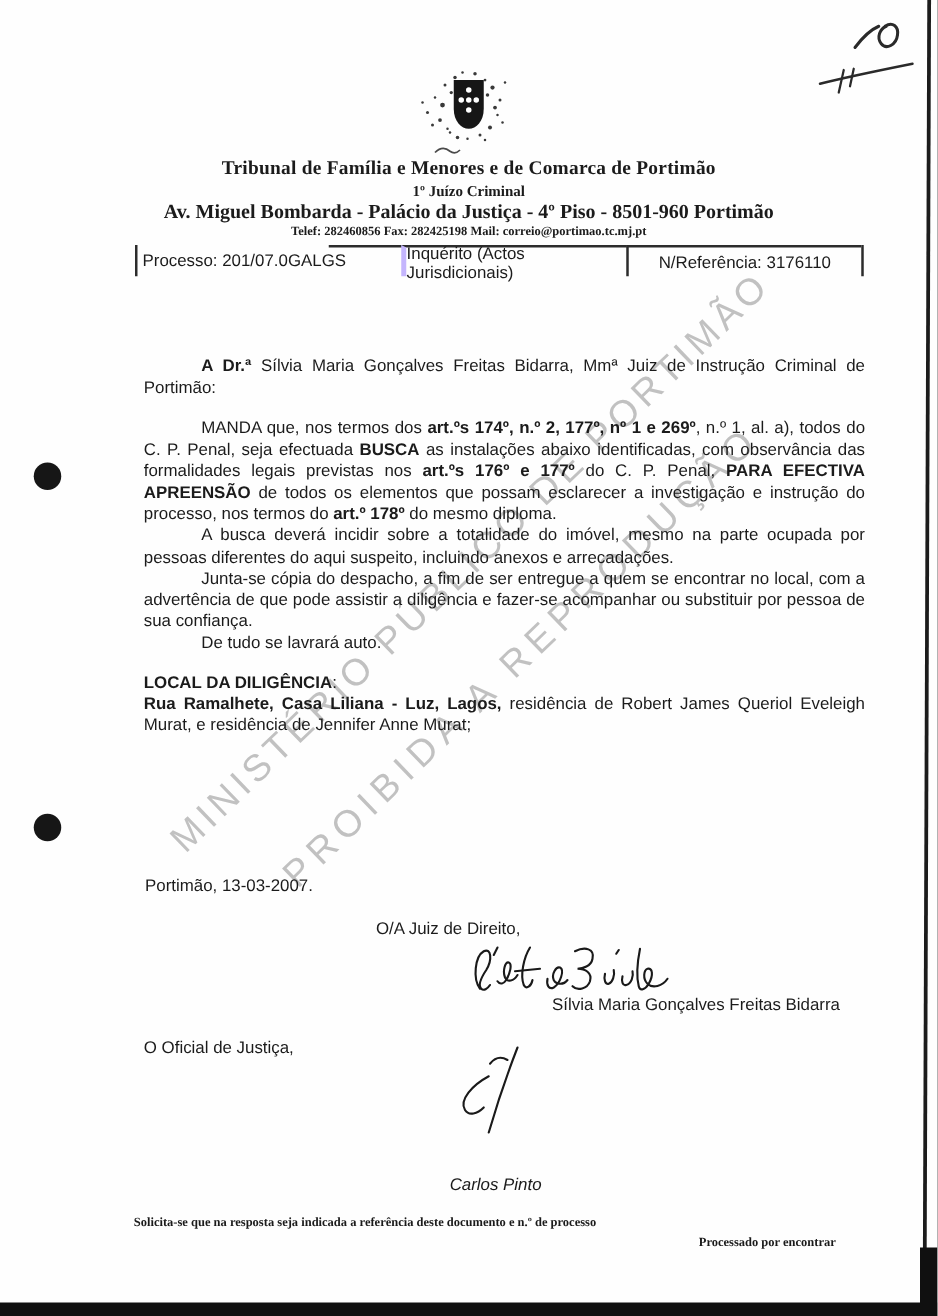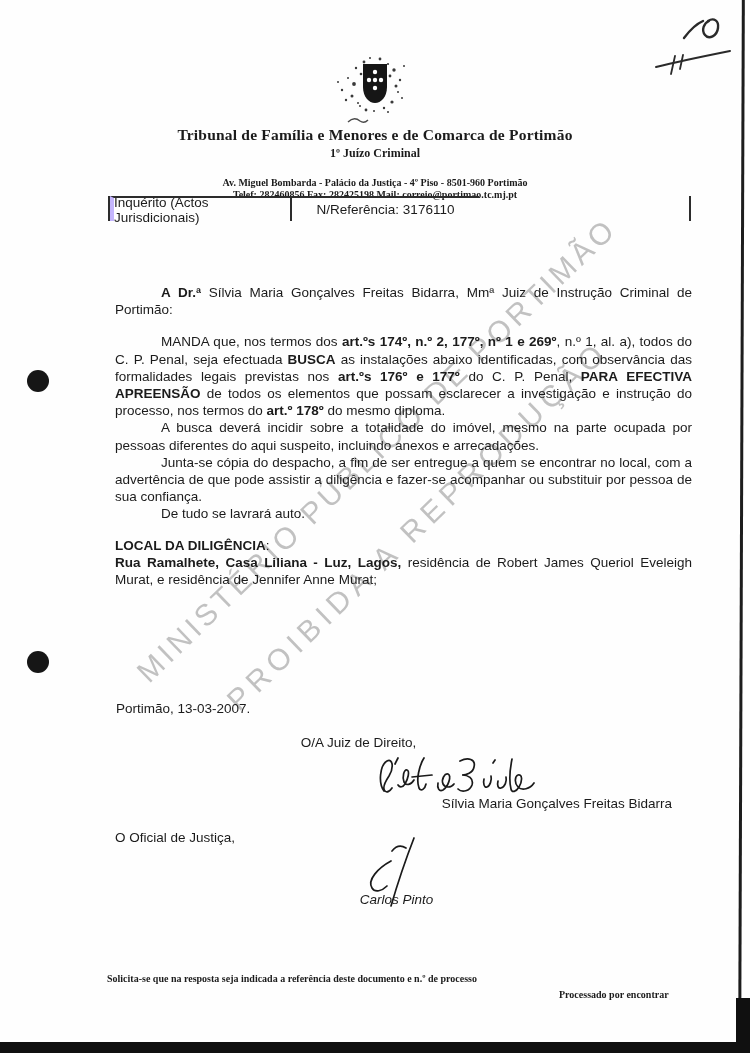--- a/index.html
+++ b/index.html
@@ -18,21 +18,21 @@
   }
   .wm1 { left:142px; top:660px; }
   .wm2 { left:232px; top:688px; letter-spacing:6px; }
   .z { position:relative; z-index:1; }
   
   .crest { position:absolute; left:330px; top:56px; }
   .hdr { position:absolute; left:0; top:126px; width:750px; text-align:center;
          font-family:"Liberation Serif", serif; font-weight:bold; }
   .hdr .court   { font-size:15.5px; letter-spacing:.2px; }
   .hdr .section { font-size:12px; margin-top:2px; }
-  .hdr .addr    { font-size:10px; margin-top:16px; }
+  .hdr .addr    { font-size:16px; margin-top:0; }
   .hdr .tel     { font-size:10px; margin-top:1px; }
   
   .ref-row {
     position:absolute; left:108px; top:196px; width:583px; height:25px;
     display:flex; align-items:stretch; font-size:13.5px;
     border-left:2px solid #2c2c2c; border-right:2px solid #2c2c2c;
   }
   .ref-cell { display:flex; align-items:center; }
   .ref-c1 { width:212px; padding-left:4px;
             background:linear-gradient(#2c2c2c,#2c2c2c) no-repeat right top / 58px 2px; }
@@ -48,21 +48,21 @@
   .seg-bold { font-weight:bold; }
   .local-heading { margin-top:14px; font-size:13.5px; }
   .local-text { font-size:13.5px; }
   
   .date-line   { position:absolute; left:116px; top:701px; font-size:13.5px; }
   .judge-label { position:absolute; left:115px; top:735px; width:487px; text-align:center; font-size:13.5px; }
   .judge-sig   { position:absolute; left:374px; top:755px; }
   .judge-name  { position:absolute; left:115px; top:796px; width:557px; text-align:right; font-size:13.5px; }
   .officer-label { position:absolute; left:115px; top:830px; width:560px; text-align:left; font-size:13.5px; }
   .officer-sig { position:absolute; left:348px; top:836px; }
-  .officer-name{ position:absolute; left:115px; top:892px; width:563px; text-align:center;
+  .officer-name{ position:absolute; left:115px; top:940px; width:563px; text-align:center;
                  font-size:13.5px; font-style:italic; }
   
   .foot-note { position:absolute; left:107px; top:973px; font-family:"Liberation Serif", serif;
                font-weight:bold; font-size:10px; }
   .foot-proc { position:absolute; left:559px; top:989px; font-family:"Liberation Serif", serif;
                font-weight:bold; font-size:10px; }
   
   .hole { position:absolute; width:22px; height:22px; border-radius:50%; background:#161616; }
   .hole-1 { left:27px; top:370px; }
   .hole-2 { left:27px; top:651px; }
@@ -133,20 +133,21 @@
   </div>
 
   <div class="hdr z">
     <div class="court">Tribunal de Família e Menores e de Comarca de Portimão</div>
     <div class="section">1º Juízo Criminal</div>
     <div class="addr">Av. Miguel Bombarda - Palácio da Justiça - 4º Piso - 8501-960 Portimão</div>
     <div class="tel">Telef: 282460856   Fax: 282425198 Mail: correio@portimao.tc.mj.pt</div>
   </div>
 
   <div class="ref-row z">
+    <div class="ref-cell ref-c1">Processo: 201/07.0GALGS</div>
     <div class="ref-cell ref-c2">Inquérito (Actos Jurisdicionais)</div>
     <div class="ref-cell ref-c3">N/Referência: 3176110</div>
   </div>
 
 
   <div class="body-text z">
     <p class="p1"><span class="seg-bold">A Dr.ª</span><span>  Sílvia Maria Gonçalves Freitas Bidarra, Mmª Juiz de Instrução Criminal de Portimão:</span></p>
     <p><span>MANDA que, nos termos dos </span><span class="seg-bold">art.ºs 174º, n.º 2, 177º, nº 1 e 269º</span><span>, n.º 1, al. a), todos do C. P. Penal, seja efectuada </span><span class="seg-bold">BUSCA</span><span> as instalações abaixo identificadas, com observância das formalidades legais previstas nos </span><span class="seg-bold">art.ºs 176º e 177º</span><span> do C. P. Penal, </span><span class="seg-bold">PARA EFECTIVA APREENSÃO</span><span> de todos os elementos que possam esclarecer a investigação e instrução do processo, nos termos do </span><span class="seg-bold">art.º 178º</span><span> do mesmo diploma.</span></p>
     <p>A busca deverá incidir sobre a totalidade do imóvel, mesmo na parte ocupada por pessoas diferentes do aqui suspeito, incluindo anexos e arrecadações.</p>
     <p>Junta-se cópia do despacho, a fim de ser entregue a quem se encontrar no local, com a advertência de que pode assistir a diligência e fazer-se acompanhar ou substituir por pessoa de sua confiança.</p>

